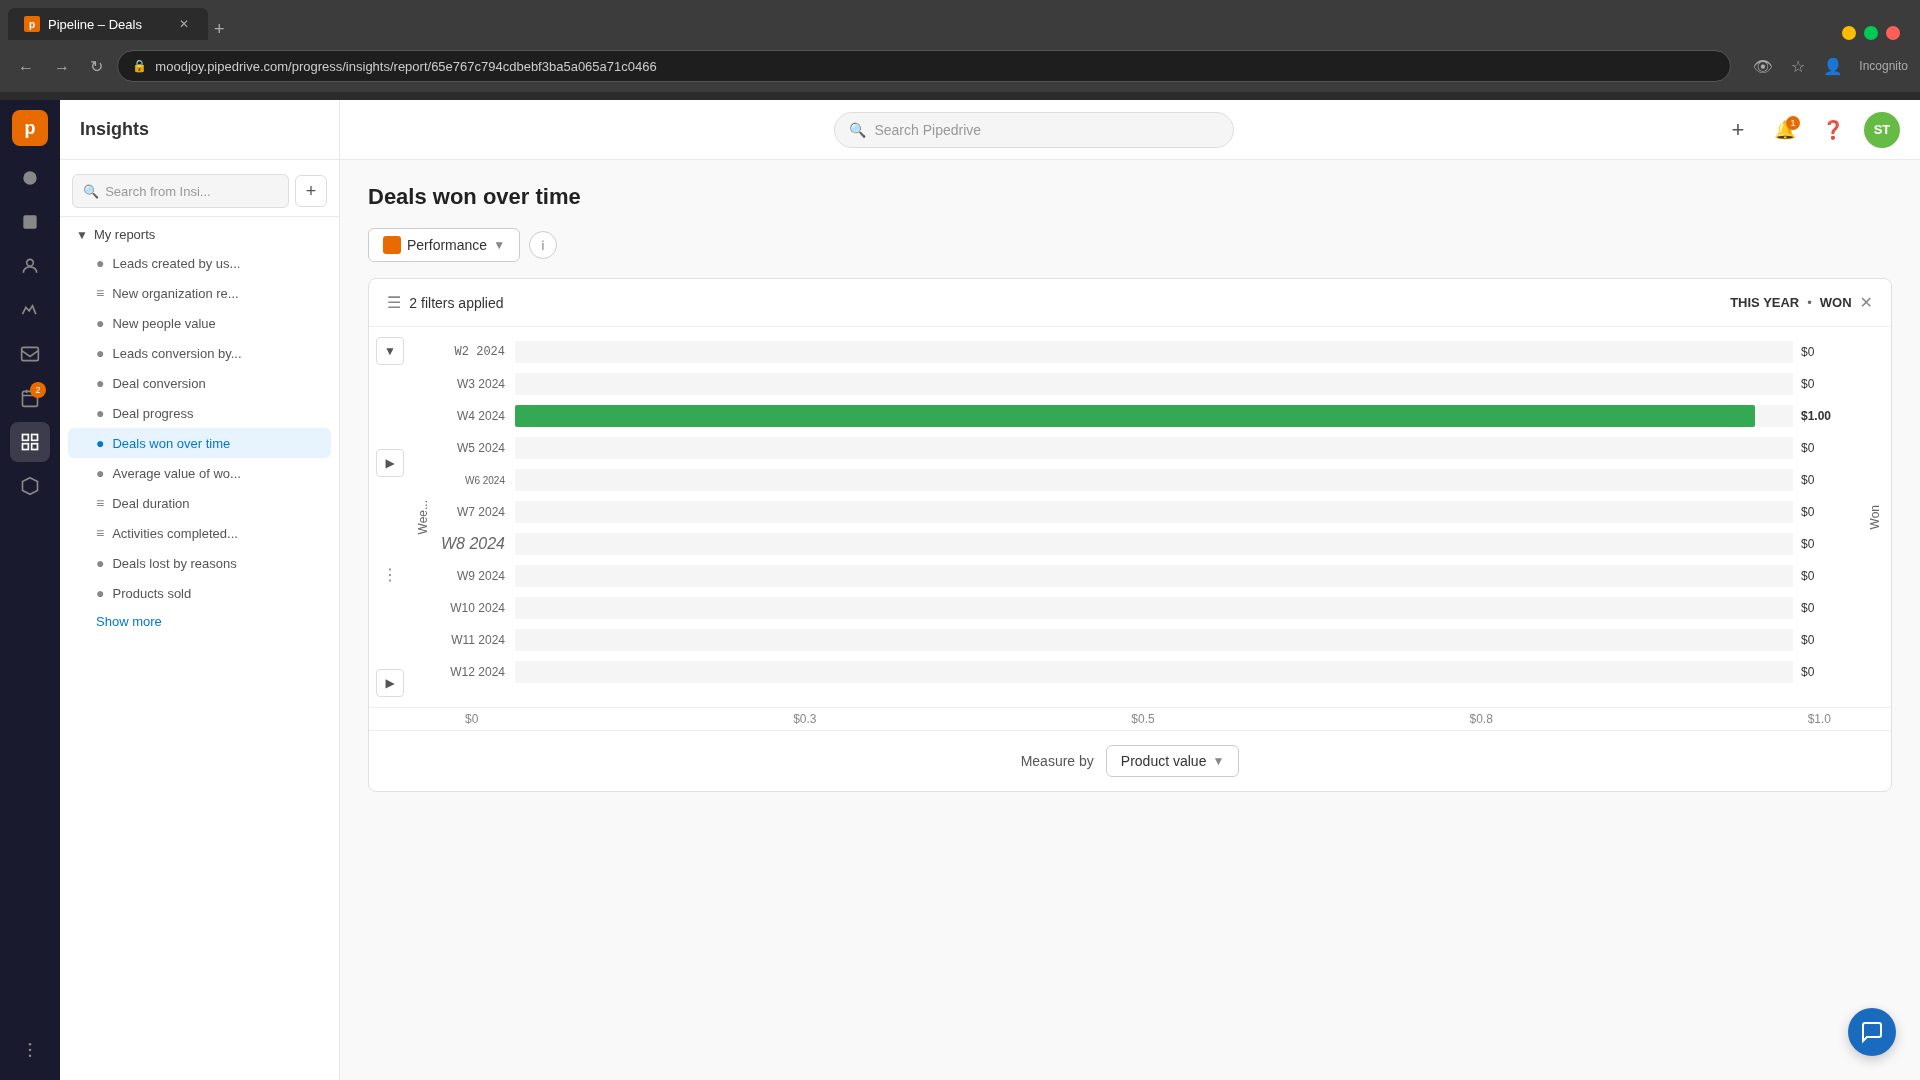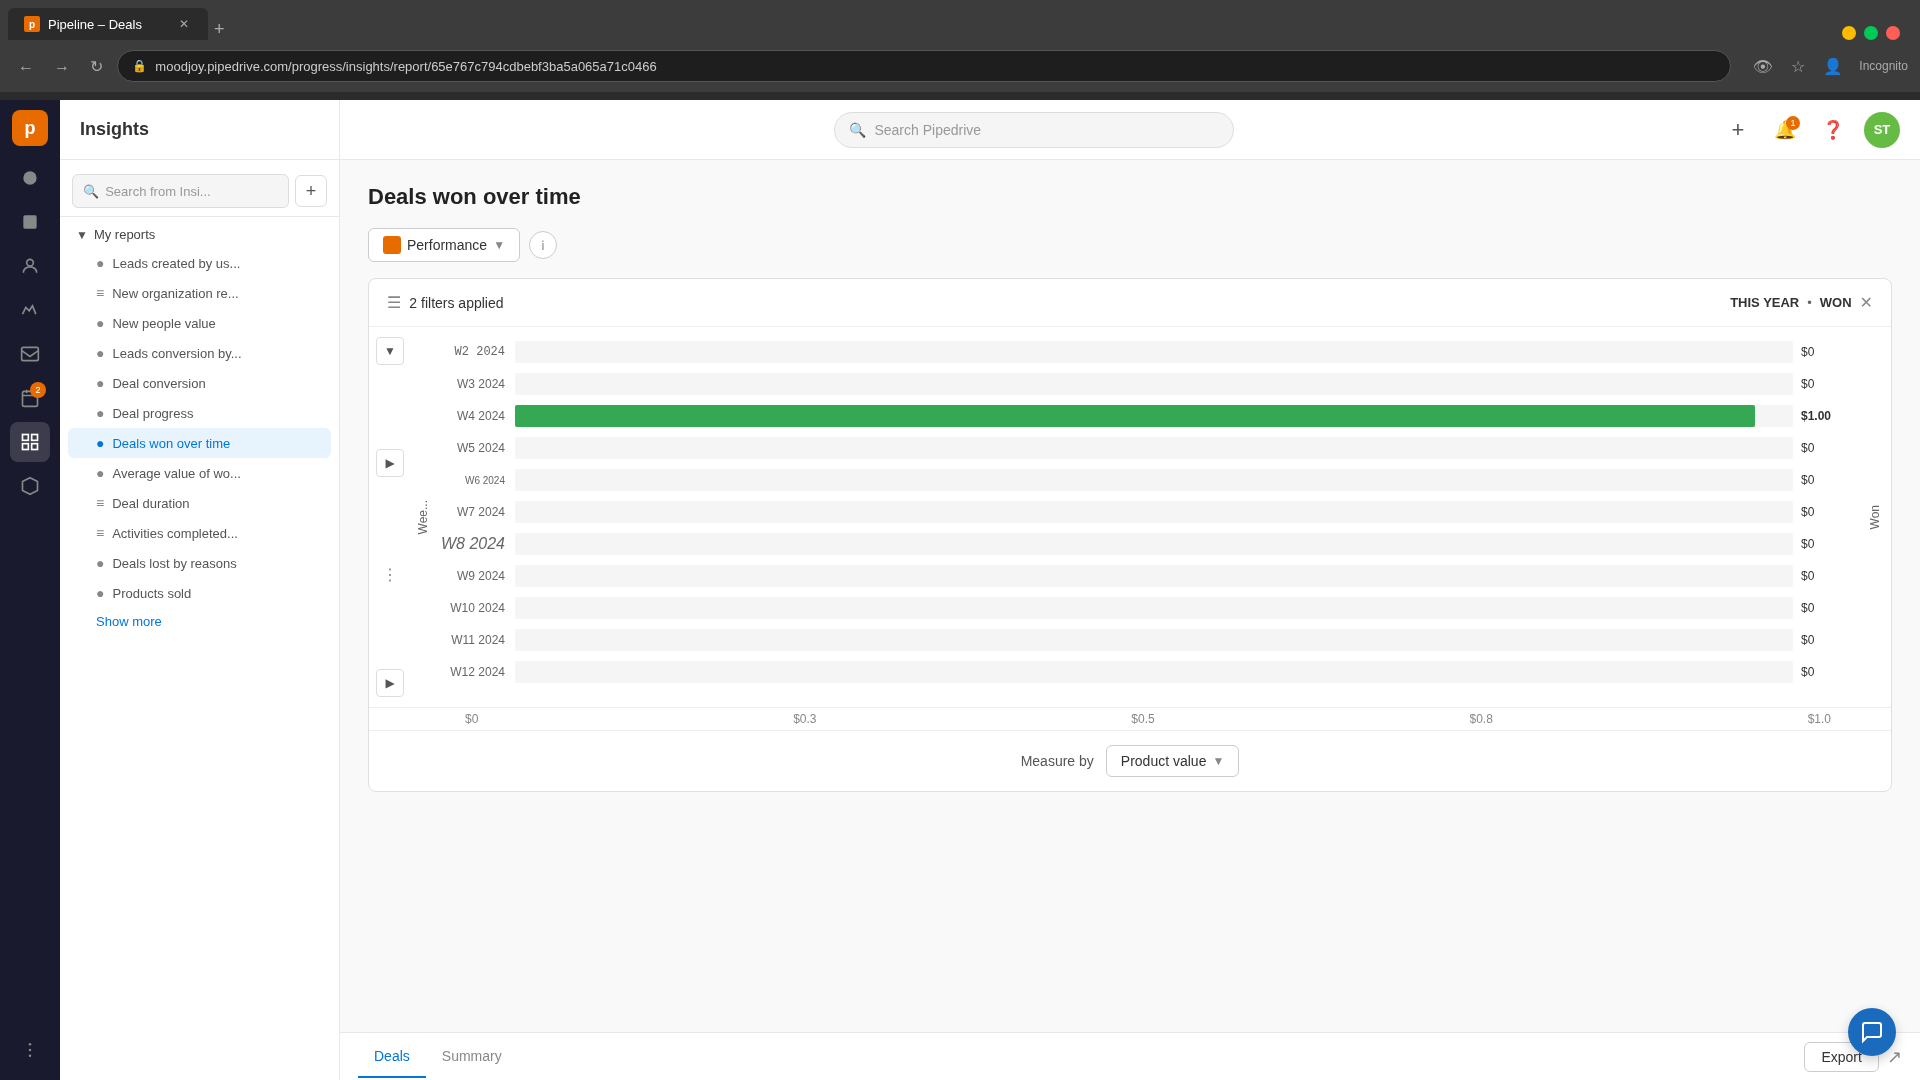--- a/index.html
+++ b/index.html
@@ -441,26 +441,20 @@
         <div class="chart-measure-bar">
           <span class="measure-label">Measure by</span>
           <div class="measure-select">
             <span>Product value</span>
             <span style="color:#888; font-size:12px;">▼</span>
           </div>
         </div>
       </div>
     </div>
 
-    <div class="bottom-tabs">
-      <div class="tab-btn active">Deals</div>
-      <div class="tab-btn">Summary</div>
-      <button class="export-btn">Export</button>
-      <button style="background:none;border:none;color:#888;font-size:18px;cursor:pointer;margin-left:8px;">↗</button>
-    </div>
   </div>
 </div>
 
 <div class="chat-fab">
   <svg width="24" height="24" viewBox="0 0 24 24" fill="none" stroke="white" stroke-width="2">
     <path d="M21 15a2 2 0 0 1-2 2H7l-4 4V5a2 2 0 0 1 2-2h14a2 2 0 0 1 2 2z"></path>
   </svg>
 </div>
 
 </body></html>

